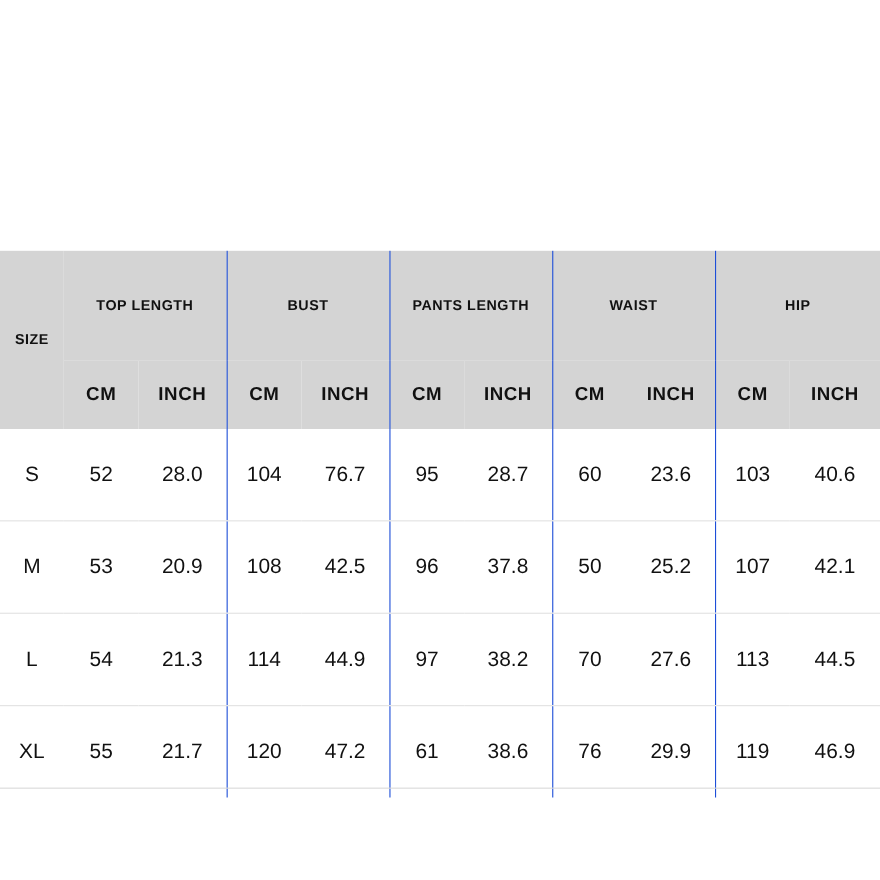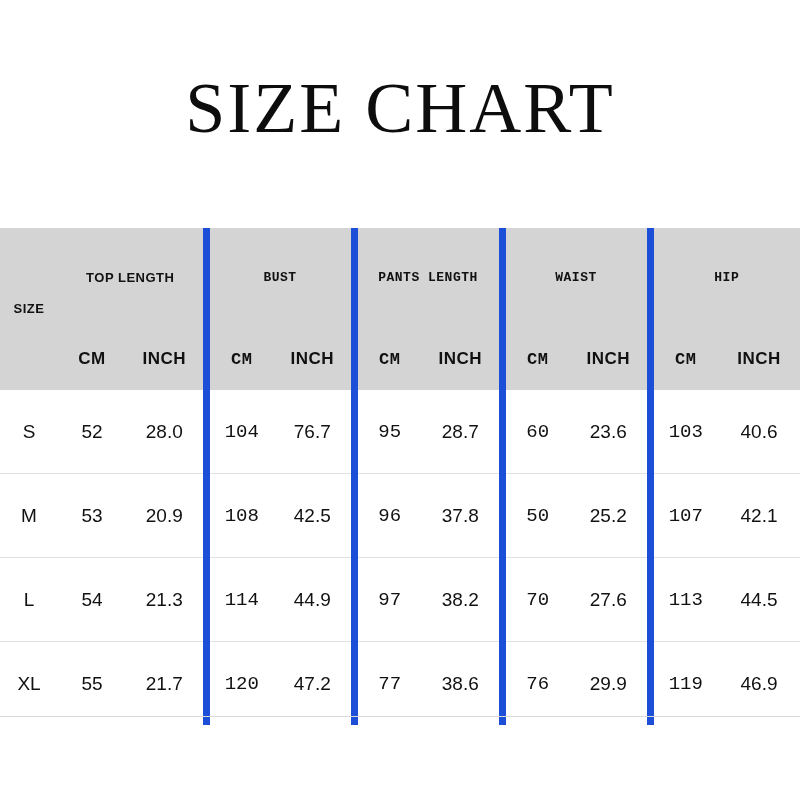--- a/index.html
+++ b/index.html
@@ -86,38 +86,36 @@
   }
   tbody tr:last-child td {
     border-bottom: none;
     margin-left: 28px;
   }
   tbody td.size-cell {
     font-size: 19px;
   }
   
   .vsep {
-    border-left: 7px solid #1d4ed8;
-    font-family: Liberation Mono, monospace;
+    border-left: 1px solid #1d4ed8;
   }
   .bottom-rule {
     position: absolute;
     left: 0;
     top: 716px;
     width: 800px;
     height: 1px;
     background: #d9d9d9;
   }
 </style>
 </head>
 <body>
 
 <div class="page">
 
-  <div class="title">SIZE CHART</div>
 
   <div class="table-wrap">
     <table class="size-chart">
       <colgroup>
         <col style="width:58px">
         <col style="width:68px">
         <col style="width:80px">
         <col style="width:68px">
         <col style="width:80px">
         <col style="width:68px">
@@ -188,21 +186,21 @@
           <td>27.6</td>
           <td class="vsep">113</td>
           <td>44.5</td>
         </tr>
         <tr>
           <td class="size-cell">XL</td>
           <td>55</td>
           <td>21.7</td>
           <td class="vsep">120</td>
           <td>47.2</td>
-          <td class="vsep">77</td>
+          <td class="vsep">61</td>
           <td>38.6</td>
           <td class="vsep">76</td>
           <td>29.9</td>
           <td class="vsep">119</td>
           <td>46.9</td>
         </tr>
       </tbody>
     </table>
   </div>
 

